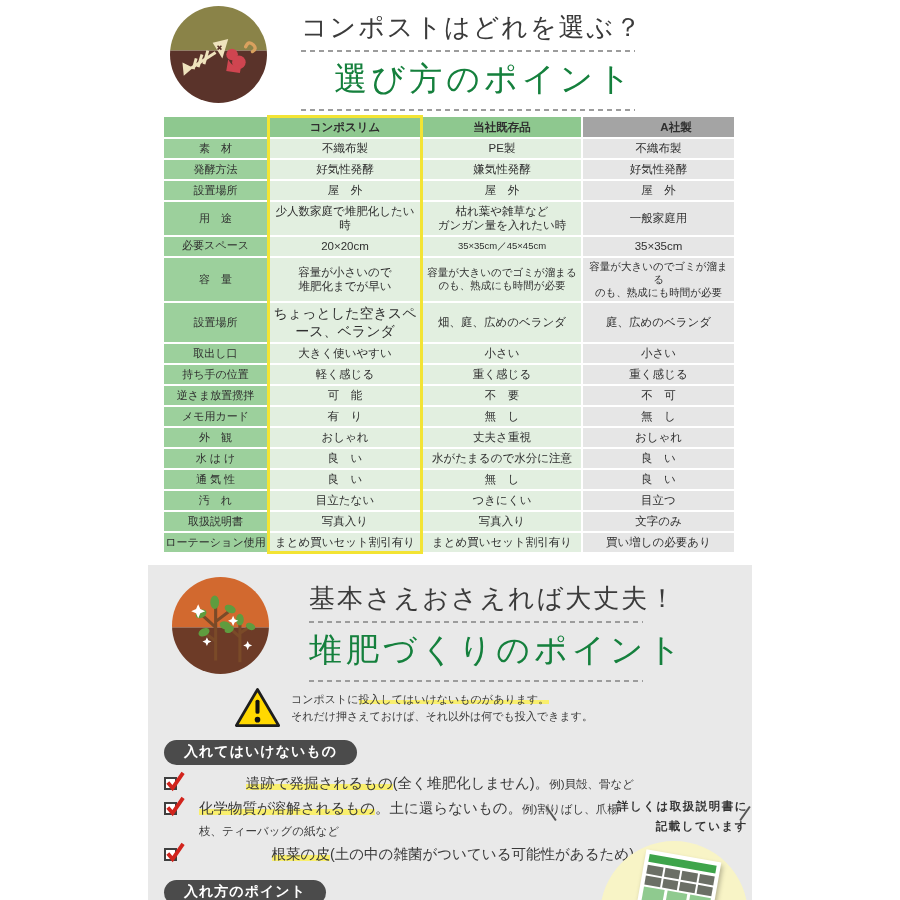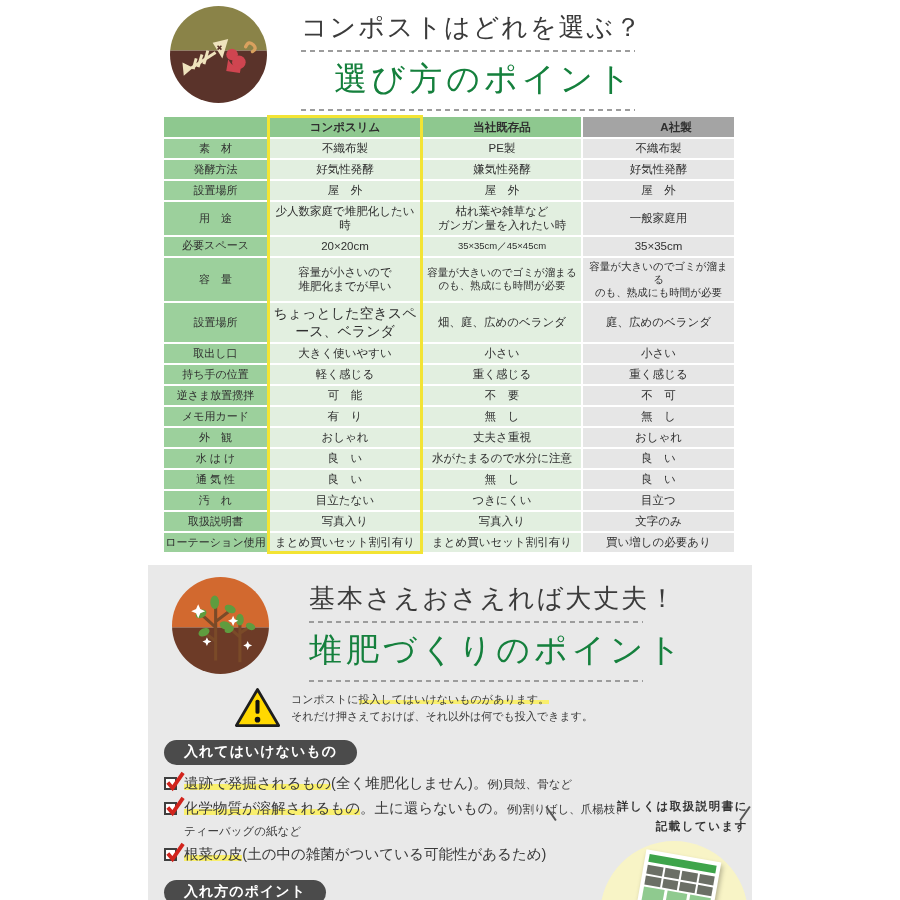--- a/index.html
+++ b/index.html
@@ -38,22 +38,22 @@
   .panel .titles { width:334px; margin-left:40px; }
 
   .warn { display:flex; gap:10px; margin:4px 0 0 74px; align-items:center; }
   .warn svg { width:47px; height:43px; flex:none; }
   .warn .t { font-size:11px; line-height:1.55; color:#3a3a3a; }
 
   .badge { display:inline-block; background:#4b4b4b; color:#fff; font-weight:bold;
     font-size:14px; letter-spacing:1px; padding:3px 20px 4px; border-radius:13px;
     margin:11px 0 5px 4px; }
   ul.cklist { list-style:none; margin-left:4px; max-width:470px; }
-  ul.cklist li { display:flex; gap:7px; font-size:14.5px; line-height:1.5;
-    margin:3px 0; color:#3a3a3a; align-items:flex-start; }
+  ul.cklist li { display:flex; gap:22px; font-size:14.5px; line-height:1.5;
+    margin:3px 0; color:#3a3a3a; align-items:flex-start;justify-content:space-between; }
   .ck { position:relative; display:inline-block; width:13px; height:13px;
     border:2px solid #3f3f3f; background:#fff; flex:none; margin-top:4px; }
   .ck svg { position:absolute; left:-2px; top:-8px; width:21px; height:21px; }
   .hl { background:linear-gradient(transparent 56%, #f9ef6d 56%, #f9ef6d 94%, transparent 94%); }
   .sm { font-size:11.5px; }
 
   
   .note { position:absolute; top:232px; right:4px; width:200px; text-align:right;
     font-size:11.5px; font-weight:bold; letter-spacing:1.5px; line-height:1.7; color:#333; }
   .note .bar { position:absolute; width:2px; height:17px; background:#555; }

